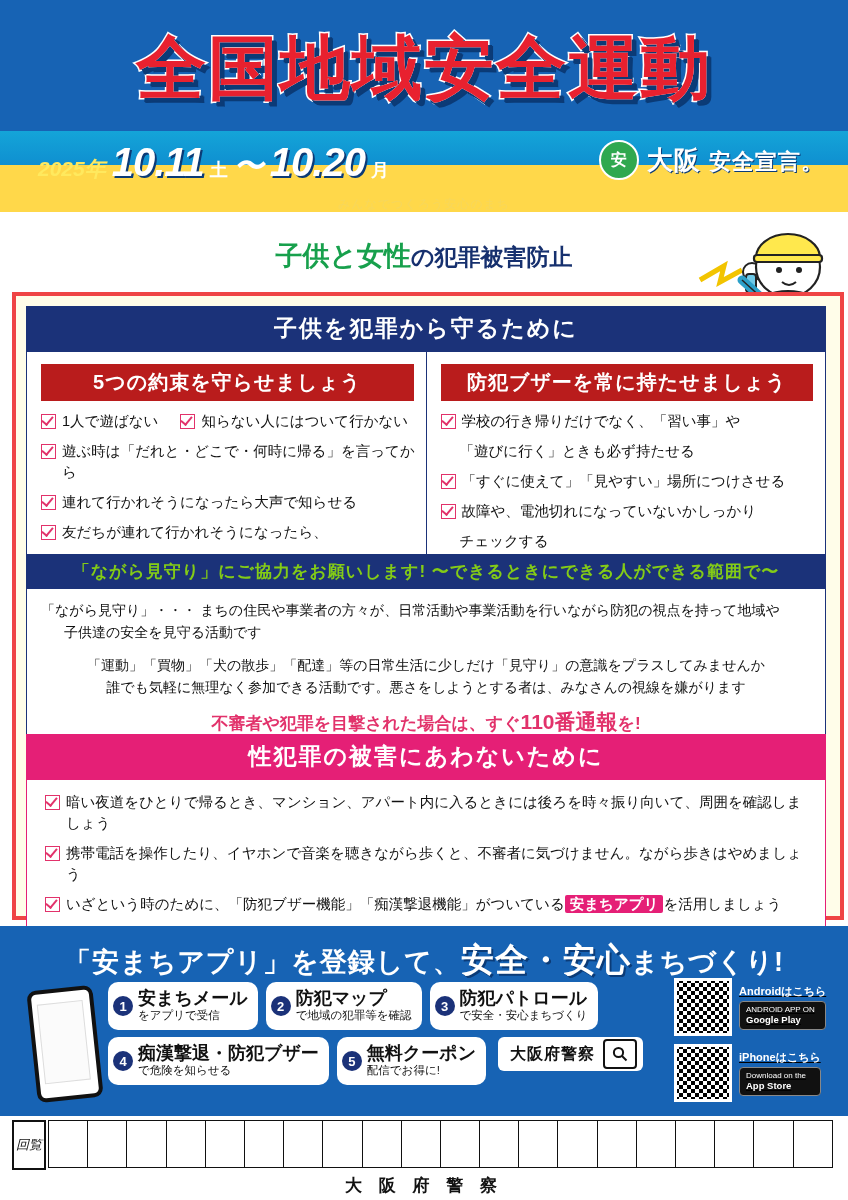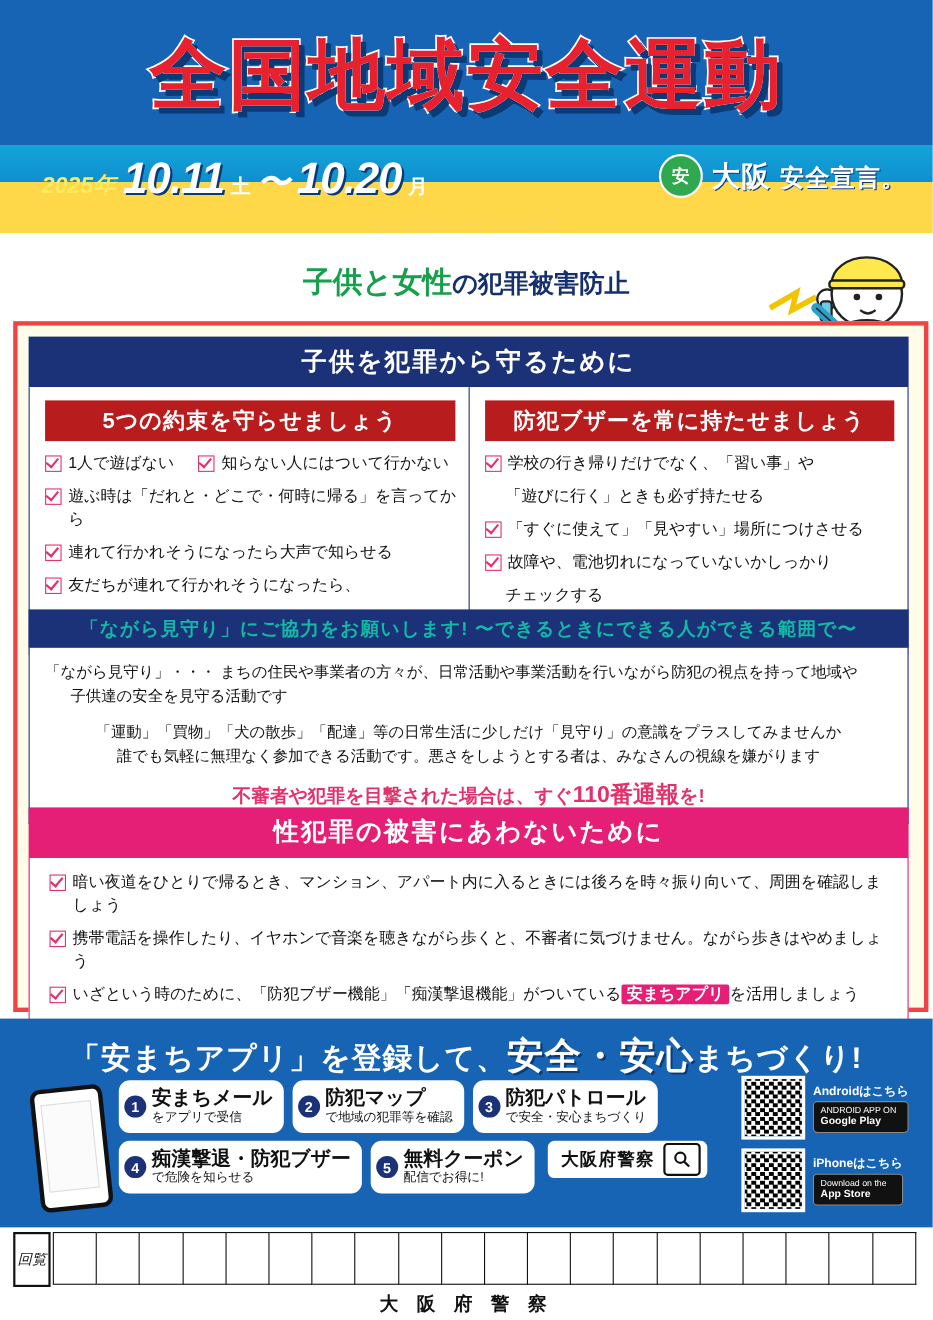--- a/index.html
+++ b/index.html
@@ -106,21 +106,21 @@
   .chk:after{
     content:"";position:absolute;left:2px;top:-1px;width:5px;height:9px;
     border:solid #e2326b;border-width:0 2px 2px 0;transform:rotate(40deg);
   }
   .inline-two{display:flex;gap:18px;}
   .indent{margin-left:23px;}
 
   
   .sec2{position:absolute;left:10px;top:258px;width:800px;}
   .sec2-title{
-    background:#1b3279;color:#14b8a6;text-align:center;font-size:17px;font-weight:bold;
+    background:#1b3279;color:#84cc16;text-align:center;font-size:17px;font-weight:bold;
     padding:6px 4px;letter-spacing:1px;
   }
   .sec2-body{border:1px solid #1b3279;border-top:none;background:#fff;padding:10px 14px 12px 14px;}
   .p-line{font-size:14px;color:#111;line-height:1.6;}
   .p-center{text-align:center;}
   .p-red{color:#e2326b;font-weight:bold;font-size:17px;text-align:center;margin-top:9px;}
   .p-red .big{font-size:21px;}
 
   
   .sec3{position:absolute;left:10px;top:438px;width:800px;}
@@ -168,21 +168,21 @@
   .card-s{font-size:11.5px;color:#111;}
   .search-pill{
     background:#fff;border-radius:6px;height:34px;display:flex;align-items:center;
     padding:0 6px 0 12px;gap:8px;margin-left:4px;
   }
   .search-pill .txt{font-size:16px;font-weight:bold;color:#111;letter-spacing:1px;}
   .search-btn{
     width:30px;height:26px;border:2px solid #111;border-radius:4px;
     display:flex;align-items:center;justify-content:center;background:#fff;
   }
-  .qr-block{position:absolute;right:14px;top:52px;width:160px;}
+  .qr-block{position:absolute;right:14px;top:52px;width:160px;text-decoration:underline;}
   .qr-row{display:flex;align-items:center;gap:7px;margin-bottom:8px;}
   .qr{width:52px;height:52px;background:
      repeating-conic-gradient(#000 0% 25%, #fff 0% 50%) 50%/8px 8px;
      border:3px solid #fff;}
   .store{display:flex;flex-direction:column;gap:2px;}
   .store-label{color:#fff;font-size:11px;font-weight:bold;}
   .store-btn{
     background:#111;border:1px solid #888;border-radius:4px;color:#fff;
     font-size:8px;padding:3px 6px;line-height:1.15;min-width:66px;
   }

